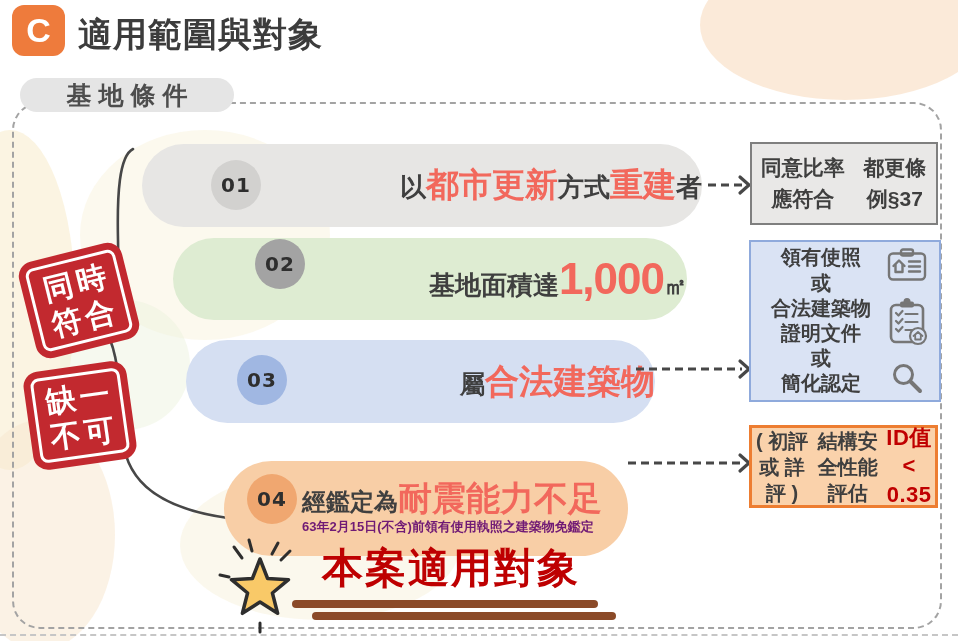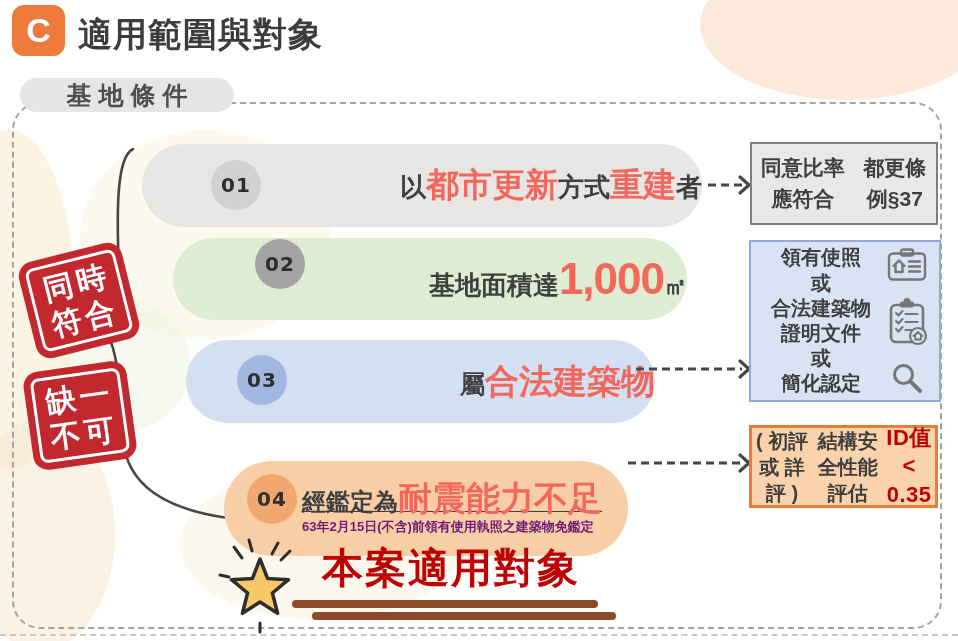--- a/index.html
+++ b/index.html
@@ -57,21 +57,21 @@
   .num2{left:82px;top:1px;background:#a3a3a3;}
   .num3{left:51px;top:15px;background:#A0B7E2;}
   .num4{left:23px;top:13px;background:#F0A770;}
   .pill-text{flex:1;text-align:right;padding-left:110px;white-space:nowrap;}
   .pill3 .pill-text{padding-left:95px;}
   .t-n{font-size:26px;font-weight:bold;color:#3f3f3f;}
   .t-e{font-size:33px;font-weight:bold;color:#F2685C;}
   .t-big{font-size:44px;font-weight:bold;color:#F2685C;letter-spacing:-1px;}
   .t-unit{font-size:23px;font-weight:bold;color:#3f3f3f;}
   .pill4-col{margin-left:78px;display:flex;flex-direction:column;align-items:flex-start;}
-  .pill4-main{white-space:nowrap;line-height:1.05;text-decoration:underline;}
+  .pill4-main{white-space:nowrap;line-height:1.05;}
   .pill4-main .t-n{font-size:24px;}
   .pill4-main .t-e{font-size:34px;}
   .pill4-note{font-size:13px;font-weight:bold;color:#701a75;margin-top:2px;white-space:nowrap;}
 
   
   .arrow{position:absolute;z-index:2;}
   .arrow line{stroke:#474747;stroke-width:3;stroke-dasharray:8 5;}
   .arrow path{stroke:#474747;stroke-width:3.2;fill:none;stroke-linecap:round;stroke-linejoin:round;}
   .brace{position:absolute;left:95px;top:140px;z-index:2;}
 

